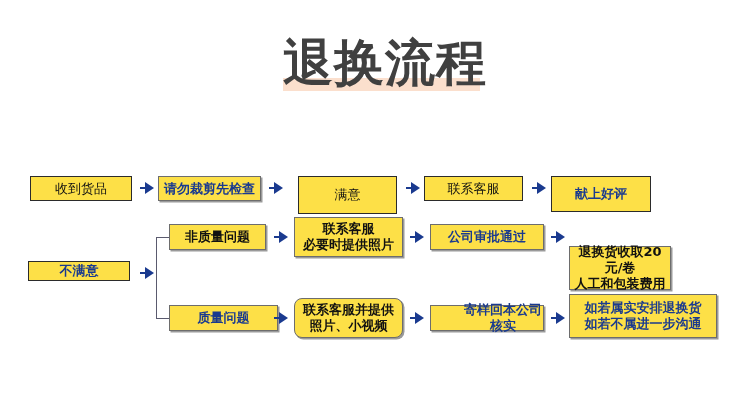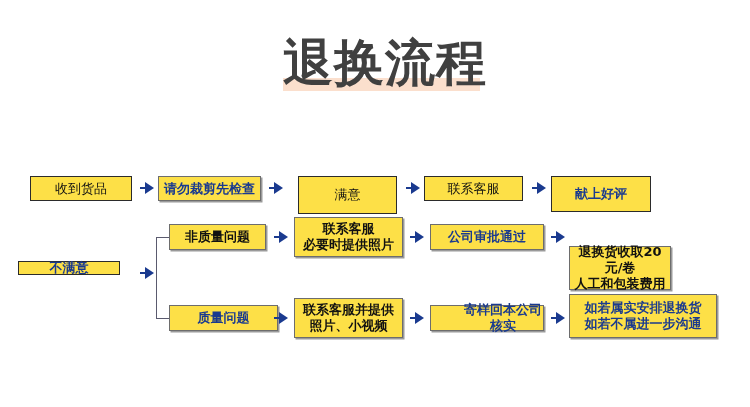--- a/index.html
+++ b/index.html
@@ -152,21 +152,21 @@
 
   <div class="node black-thin" style="left:424px; top:176px; width:99px; height:25px;">联系客服</div>
 
   <div class="arrow" style="left:532px; top:182px;">
     <div class="stem"></div>
       <div class="head"></div>
   </div>
 
   <div class="node blue-thin" style="left:551px; top:176px; width:100px; height:36px;">献上好评</div>
 
-  <div class="node blue-thin" style="left:18px; top:261px; width:102px; height:14px;">不满意</div>
+  <div class="node blue-thin" style="left:28px; top:261px; width:102px; height:20px;">不满意</div>
 
   <div class="arrow" style="left:140px; top:267px;">
     <div class="stem"></div>
       <div class="head"></div>
   </div>
 
   <div class="line v" style="left:156px; top:237px; height:82px;"></div>
   <div class="line h" style="left:156px; top:237px; width:14px;"></div>
   <div class="line h" style="left:156px; top:318px; width:14px;"></div>
 
@@ -195,21 +195,21 @@
   <div class="node gray-shadow txt-black" style="left:569px; top:214px; width:102px; height:44px;margin-top:32px;">退换货收取20元/卷
 人工和包装费用</div>
 
   <div class="node gray-shadow txt-blue" style="left:169px; top:305px; width:109px; height:26px;">质量问题</div>
 
   <div class="arrow" style="left:274px; top:312px;">
     <div class="stem"></div>
       <div class="head"></div>
   </div>
 
-  <div class="node gray-shadow txt-black" style="left:294px; top:298px; width:109px; height:40px;">联系客服并提供
+  <div class="node gray-shadow txt-black" style="left:294px; top:298px; width:109px; height:40px;border-radius:8px;">联系客服并提供
 照片、小视频</div>
 
   <div class="arrow" style="left:410px; top:312px;">
     <div class="stem"></div>
       <div class="head"></div>
   </div>
 
   <div class="node gray-shadow txt-blue" style="left:430px; top:305px; width:114px; height:26px;padding-left:32px;">寄样回本公司核实</div>
 
   <div class="arrow" style="left:551px; top:312px;">

